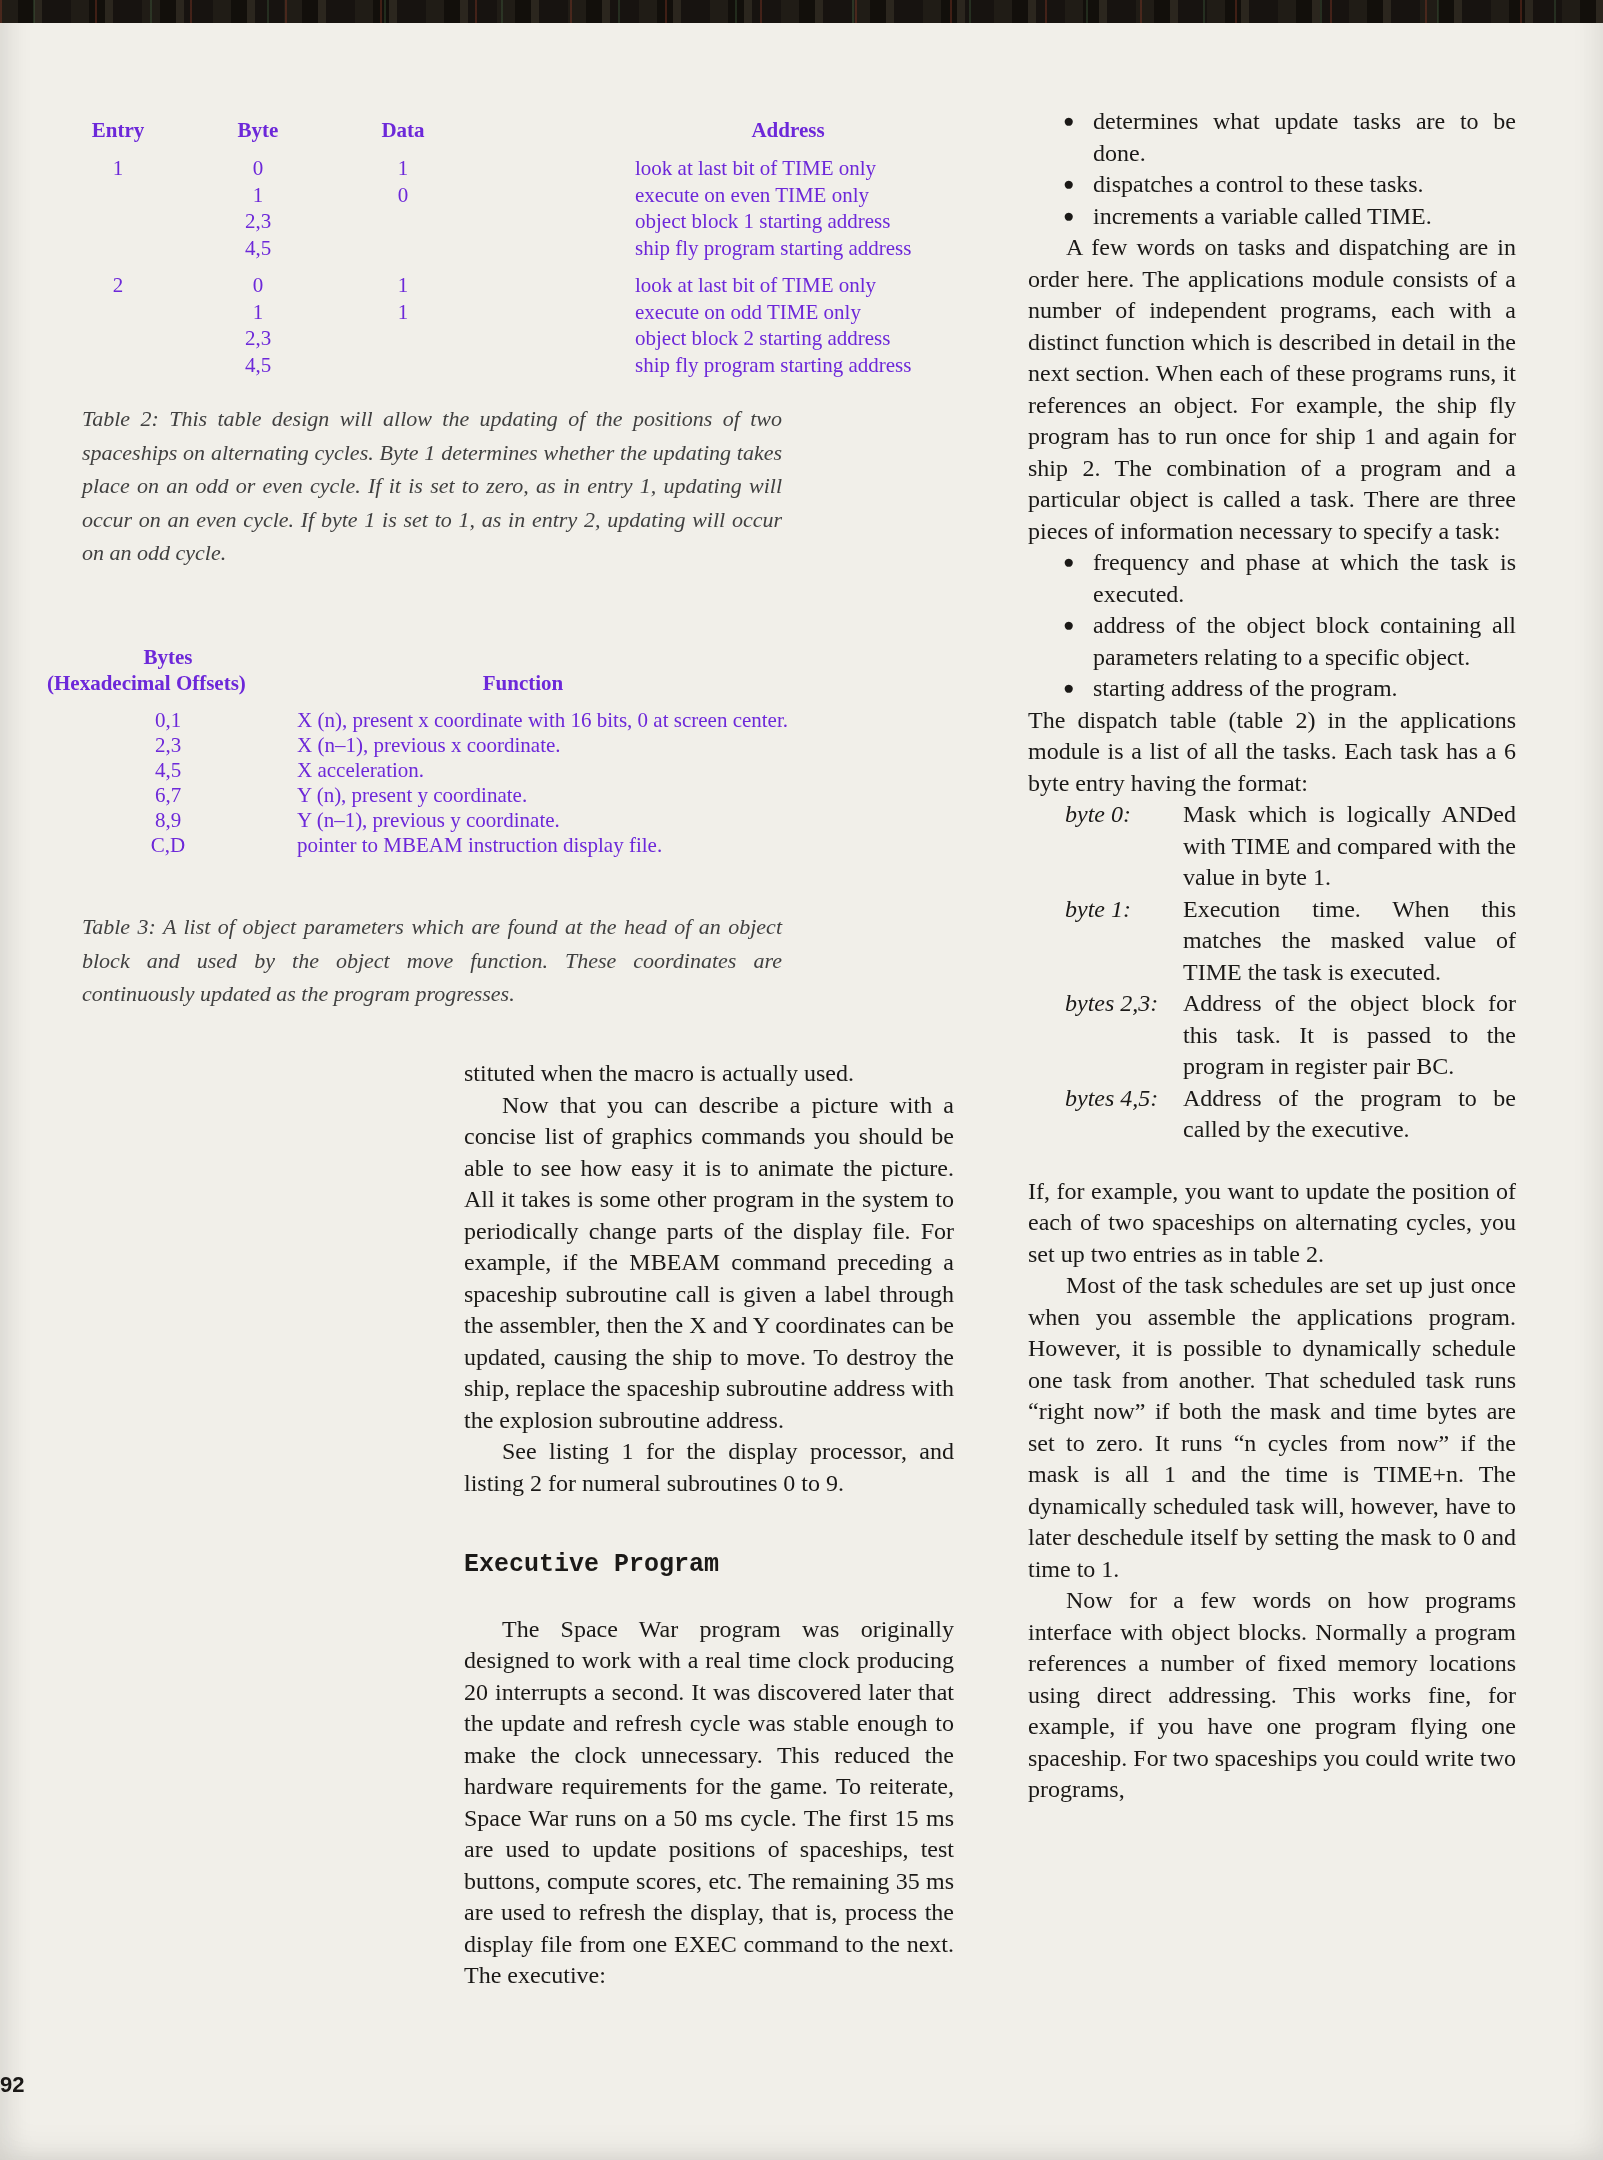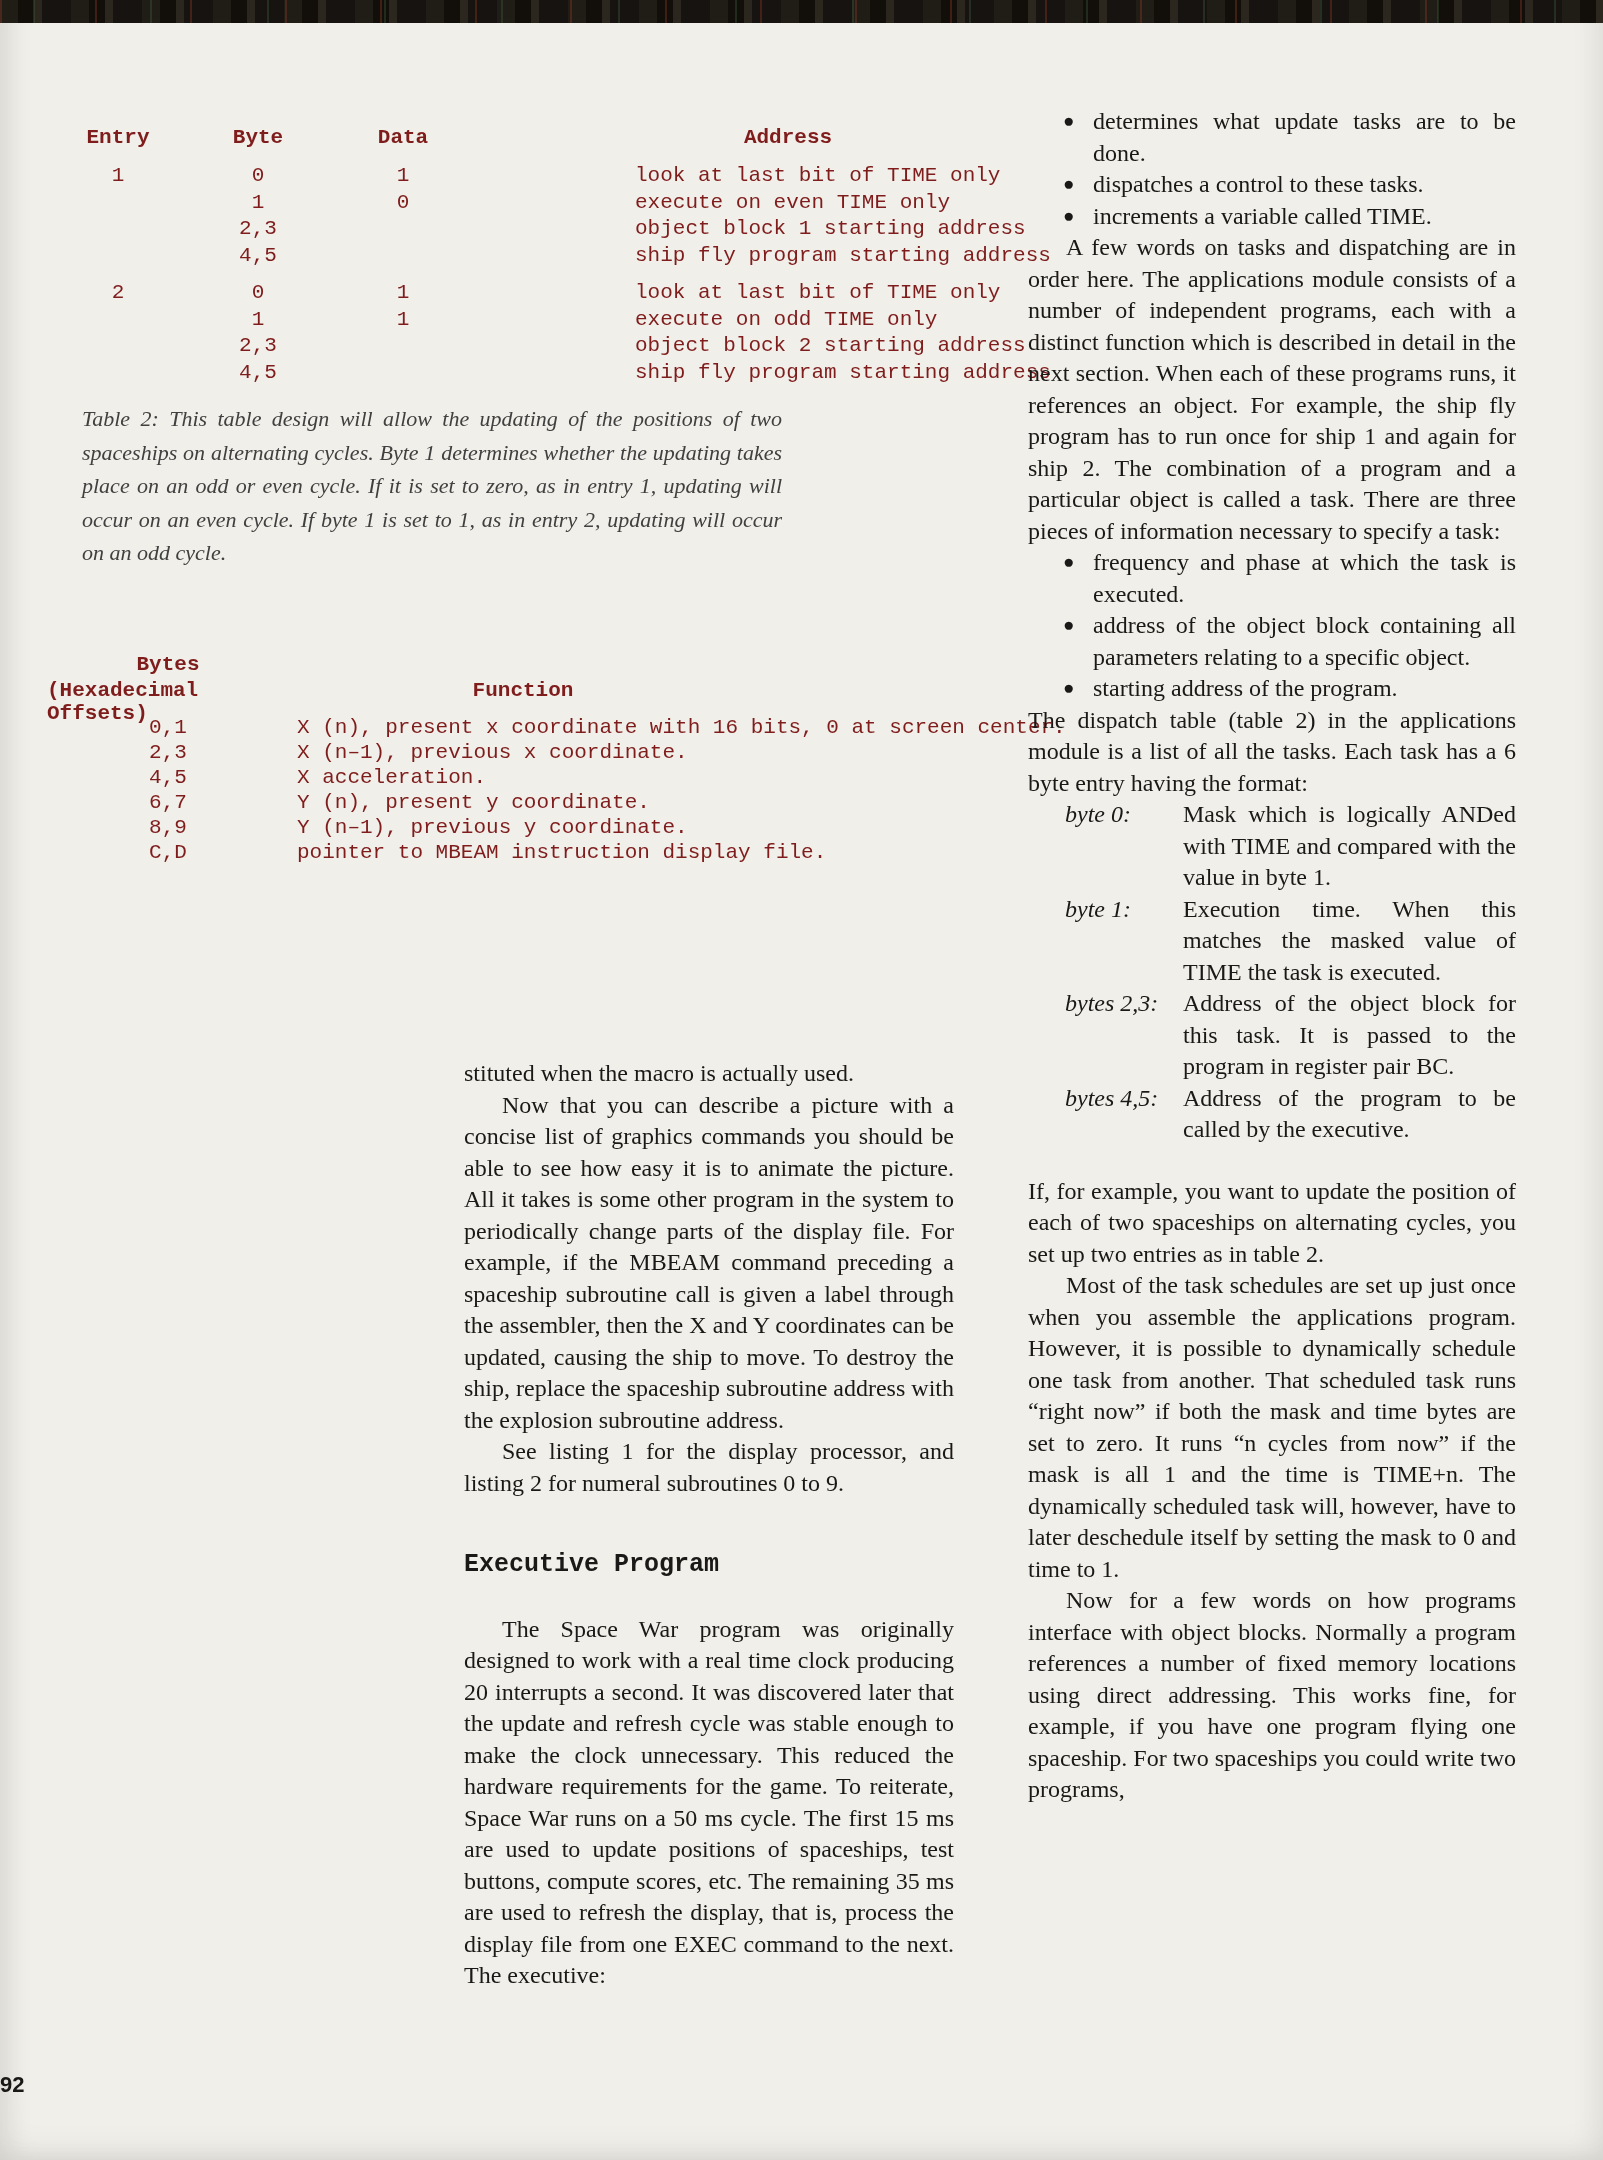--- a/index.html
+++ b/index.html
@@ -10,21 +10,21 @@
     color:#1d1b19;overflow:hidden;
   }
   .top-band{
     position:absolute;top:0;left:0;right:0;height:23px;
     background:
       repeating-linear-gradient(90deg, rgba(150,60,40,.35) 0 2px, transparent 2px 95px),
       repeating-linear-gradient(90deg, rgba(70,110,70,.3) 33px 35px, transparent 35px 150px),
       repeating-linear-gradient(90deg,#201c16 0 18px,#120f0b 18px 34px,#2b261e 34px 42px,#171310 42px 71px);
   }
   
-  .tbl{position:absolute;left:68px;width:890px;font-family:Liberation Mono, monospace;font-size:21px;color:#7f1d1d;margin-top:8px;}
+  .tbl{position:absolute;left:68px;width:890px;font-family:Liberation Serif, serif;font-size:21px;color:#6d28d9;}
   .t2{top:118px;}
   .t2 .head{position:relative;height:38px;font-weight:bold;}
   .t2 .head span{position:absolute;top:0;}
   .t2 .h-entry{left:0;width:100px;text-align:center;}
   .t2 .h-byte{left:100px;width:180px;text-align:center;}
   .t2 .h-data{left:285px;width:100px;text-align:center;}
   .t2 .h-func{left:640px;width:160px;text-align:center;}
   .drow{position:relative;height:26.5px;}
   .drow span{position:absolute;top:0;white-space:nowrap;}
   .c-entry{left:0;width:100px;text-align:center;}
@@ -173,20 +173,21 @@
     <div class="orow">
       <span class="c-off">8,9</span>
       <span class="c-fn">Y (n–1), previous y coordinate.</span>
     </div>
     <div class="orow">
       <span class="c-off">C,D</span>
       <span class="c-fn">pointer to MBEAM instruction display file.</span>
     </div>
   </div>
 
+  <p class="caption" id="cap3">Table 3: A list of object parameters which are found at the head of an object block and used by the object move function. These coordinates are continuously updated as the program progresses.</p>
 
   <div class="col mid">
     <p class="noindent">stituted when the macro is actually used.</p>
     <p>Now that you can describe a picture with a concise list of graphics commands you should be able to see how easy it is to animate the picture. All it takes is some other program in the system to periodically change parts of the display file. For example, if the MBEAM command preceding a spaceship subroutine call is given a label through the assembler, then the X and Y coordinates can be updated, causing the ship to move. To destroy the ship, replace the spaceship subroutine address with the explosion subroutine address.</p>
     <p>See listing 1 for the display processor, and listing 2 for numeral subroutines 0 to 9.</p>
     <h3>Executive Program</h3>
     <p>The Space War program was originally designed to work with a real time clock producing 20 interrupts a second. It was discovered later that the update and refresh cycle was stable enough to make the clock unnecessary. This reduced the hardware requirements for the game. To reiterate, Space War runs on a 50 ms cycle. The first 15 ms are used to update positions of spaceships, test buttons, compute scores, etc. The remaining 35 ms are used to refresh the display, that is, process the display file from one EXEC command to the next. The executive:</p>
   </div>
 
   <div class="col right">

